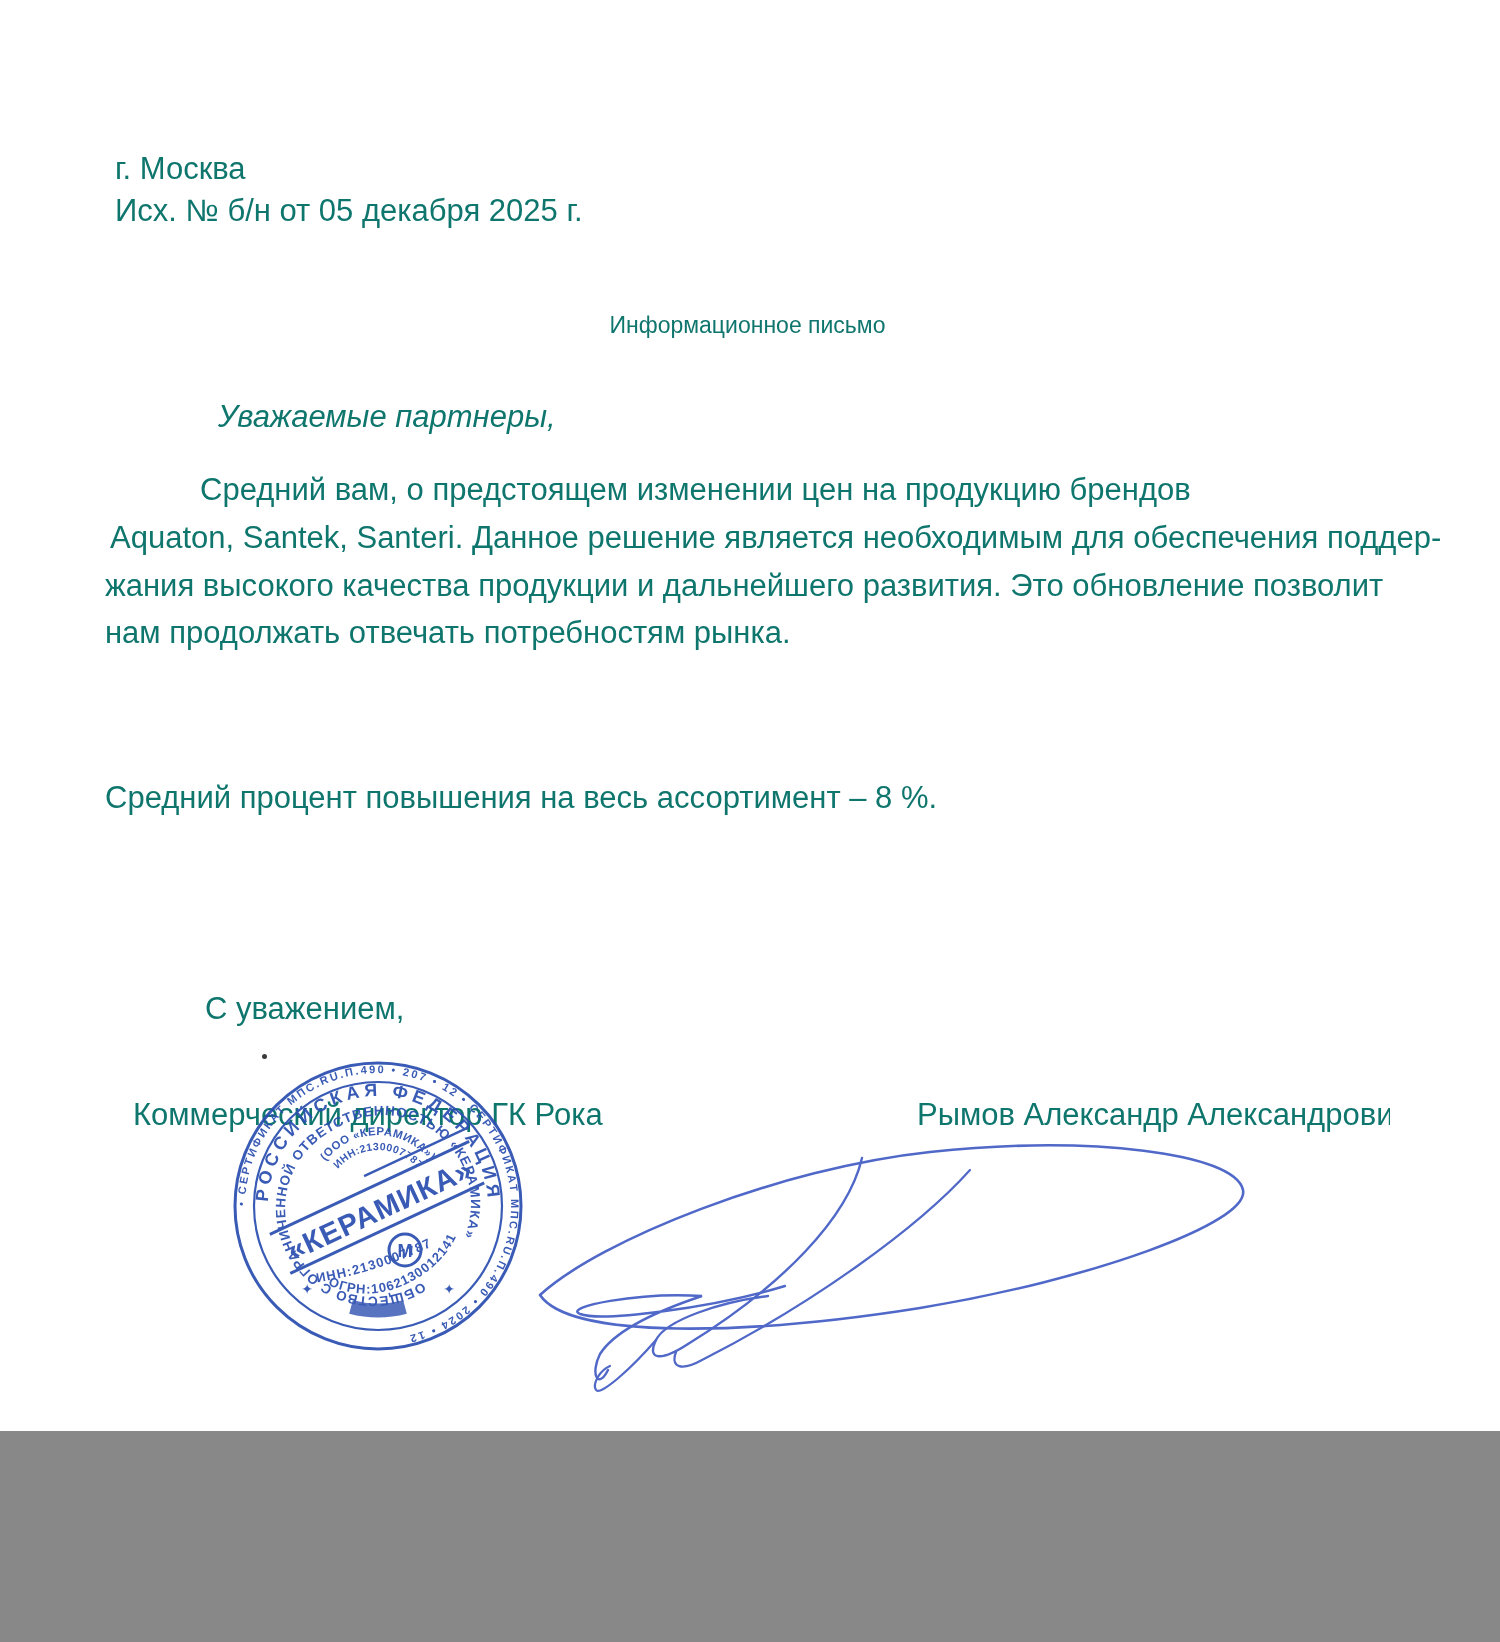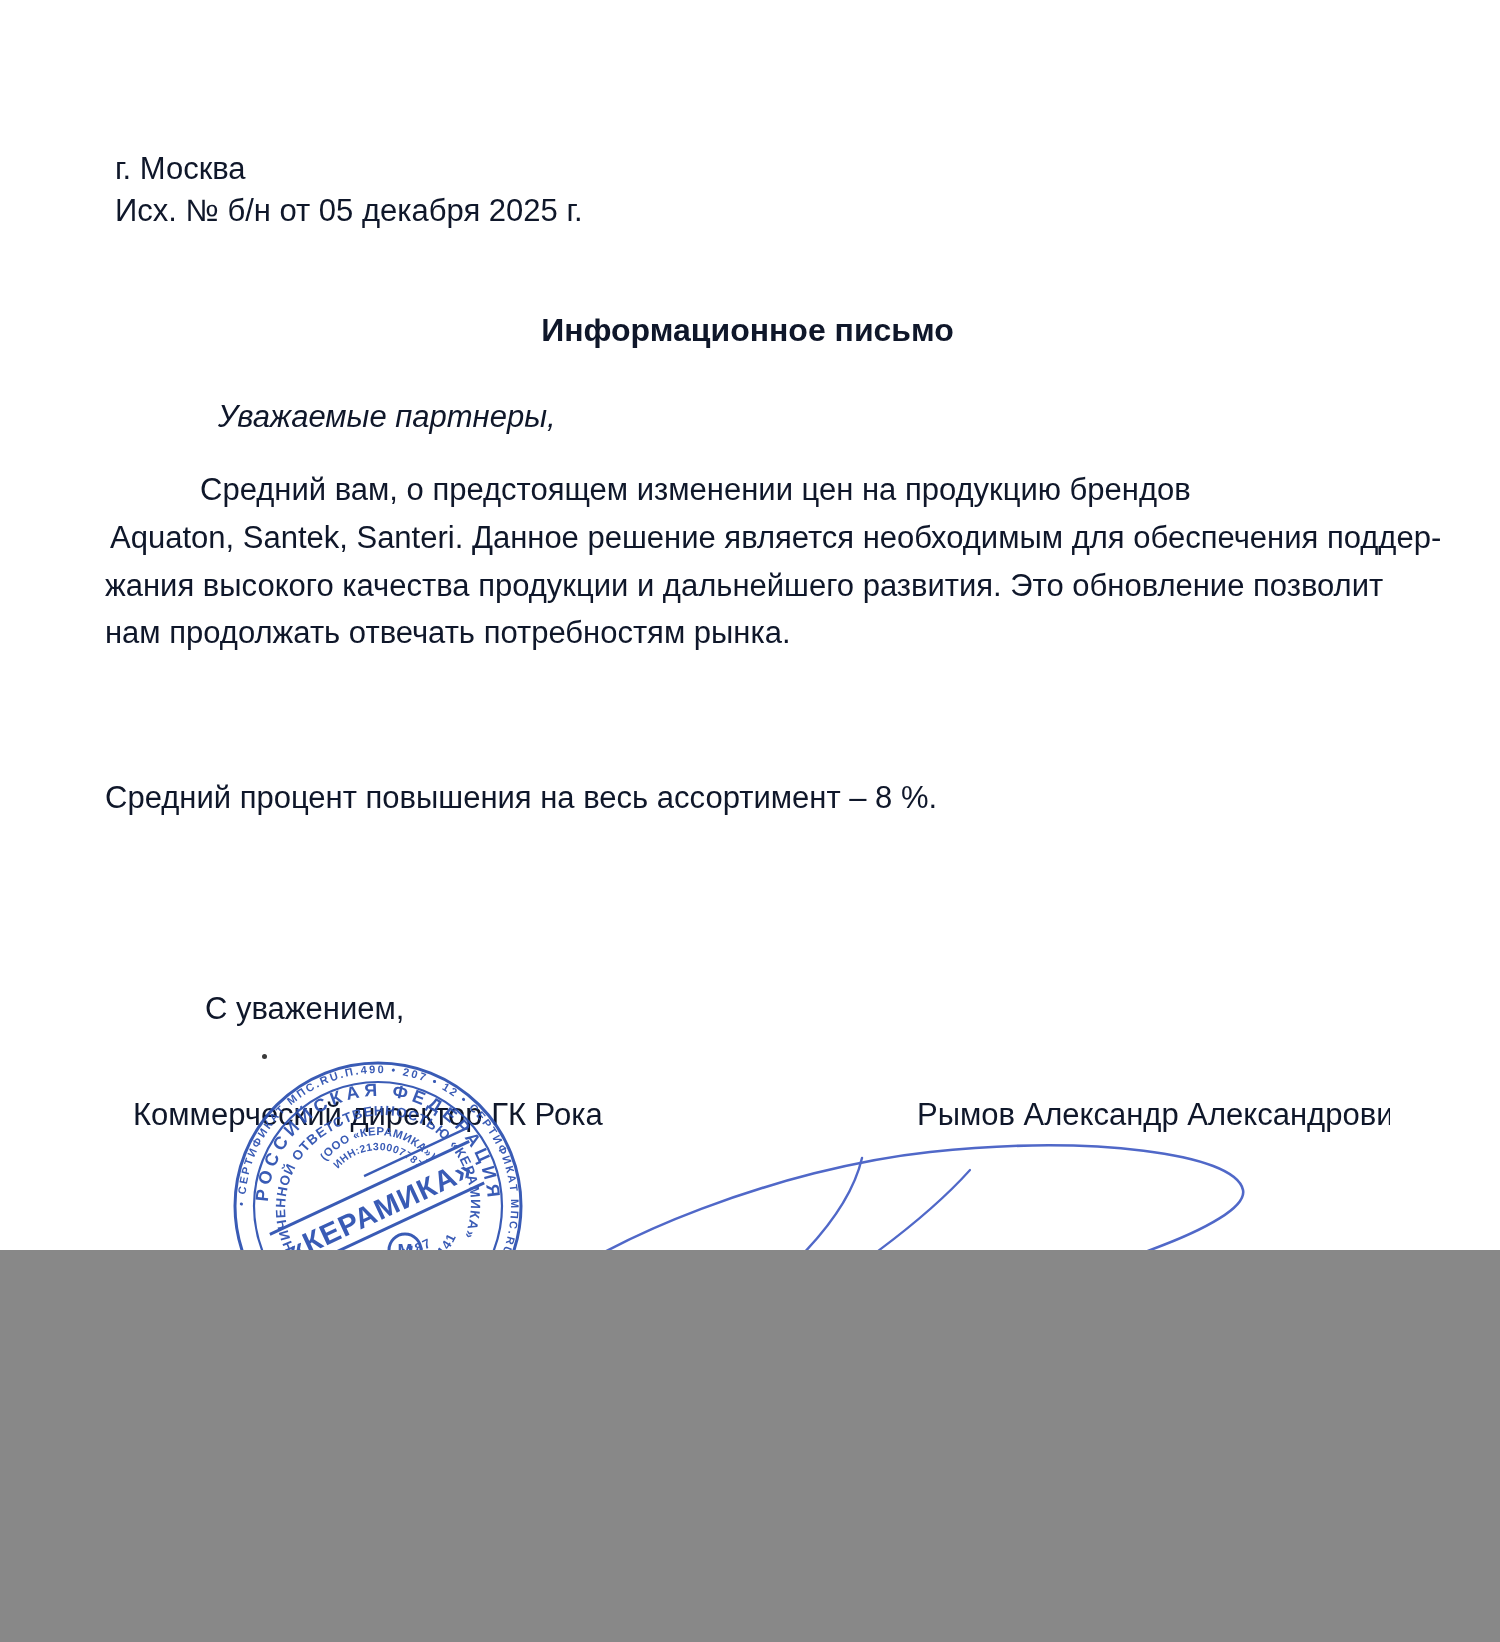--- a/index.html
+++ b/index.html
@@ -1,26 +1,26 @@
 <!DOCTYPE html>
 <html><head>
 <meta charset="utf-8">
 <style>
   html,body{margin:0;padding:0;background:#888;}
   .page{
     position:relative;
-    width:1500px;height:1250px;
+    width:1500px;height:1431px;
     background:#ffffff;
     overflow:hidden;
     font-family:"Liberation Sans","DejaVu Sans",sans-serif;
-    color:#0f172a;
+    color:#0f766e;
   }
   .abs{position:absolute;}
   .t31{font-size:31px;line-height:1.25;}
-  .title{font-size:32px;font-weight:bold;text-align:center;}
+  .title{font-size:23px;font-weight:normal;text-align:center;}
   .italic{font-style:italic;}
   .jline{
     text-align:justify;
     text-align-last:justify;
     white-space:nowrap;
   }
   .sig-name{
     white-space:nowrap;
     overflow:hidden;
   }

